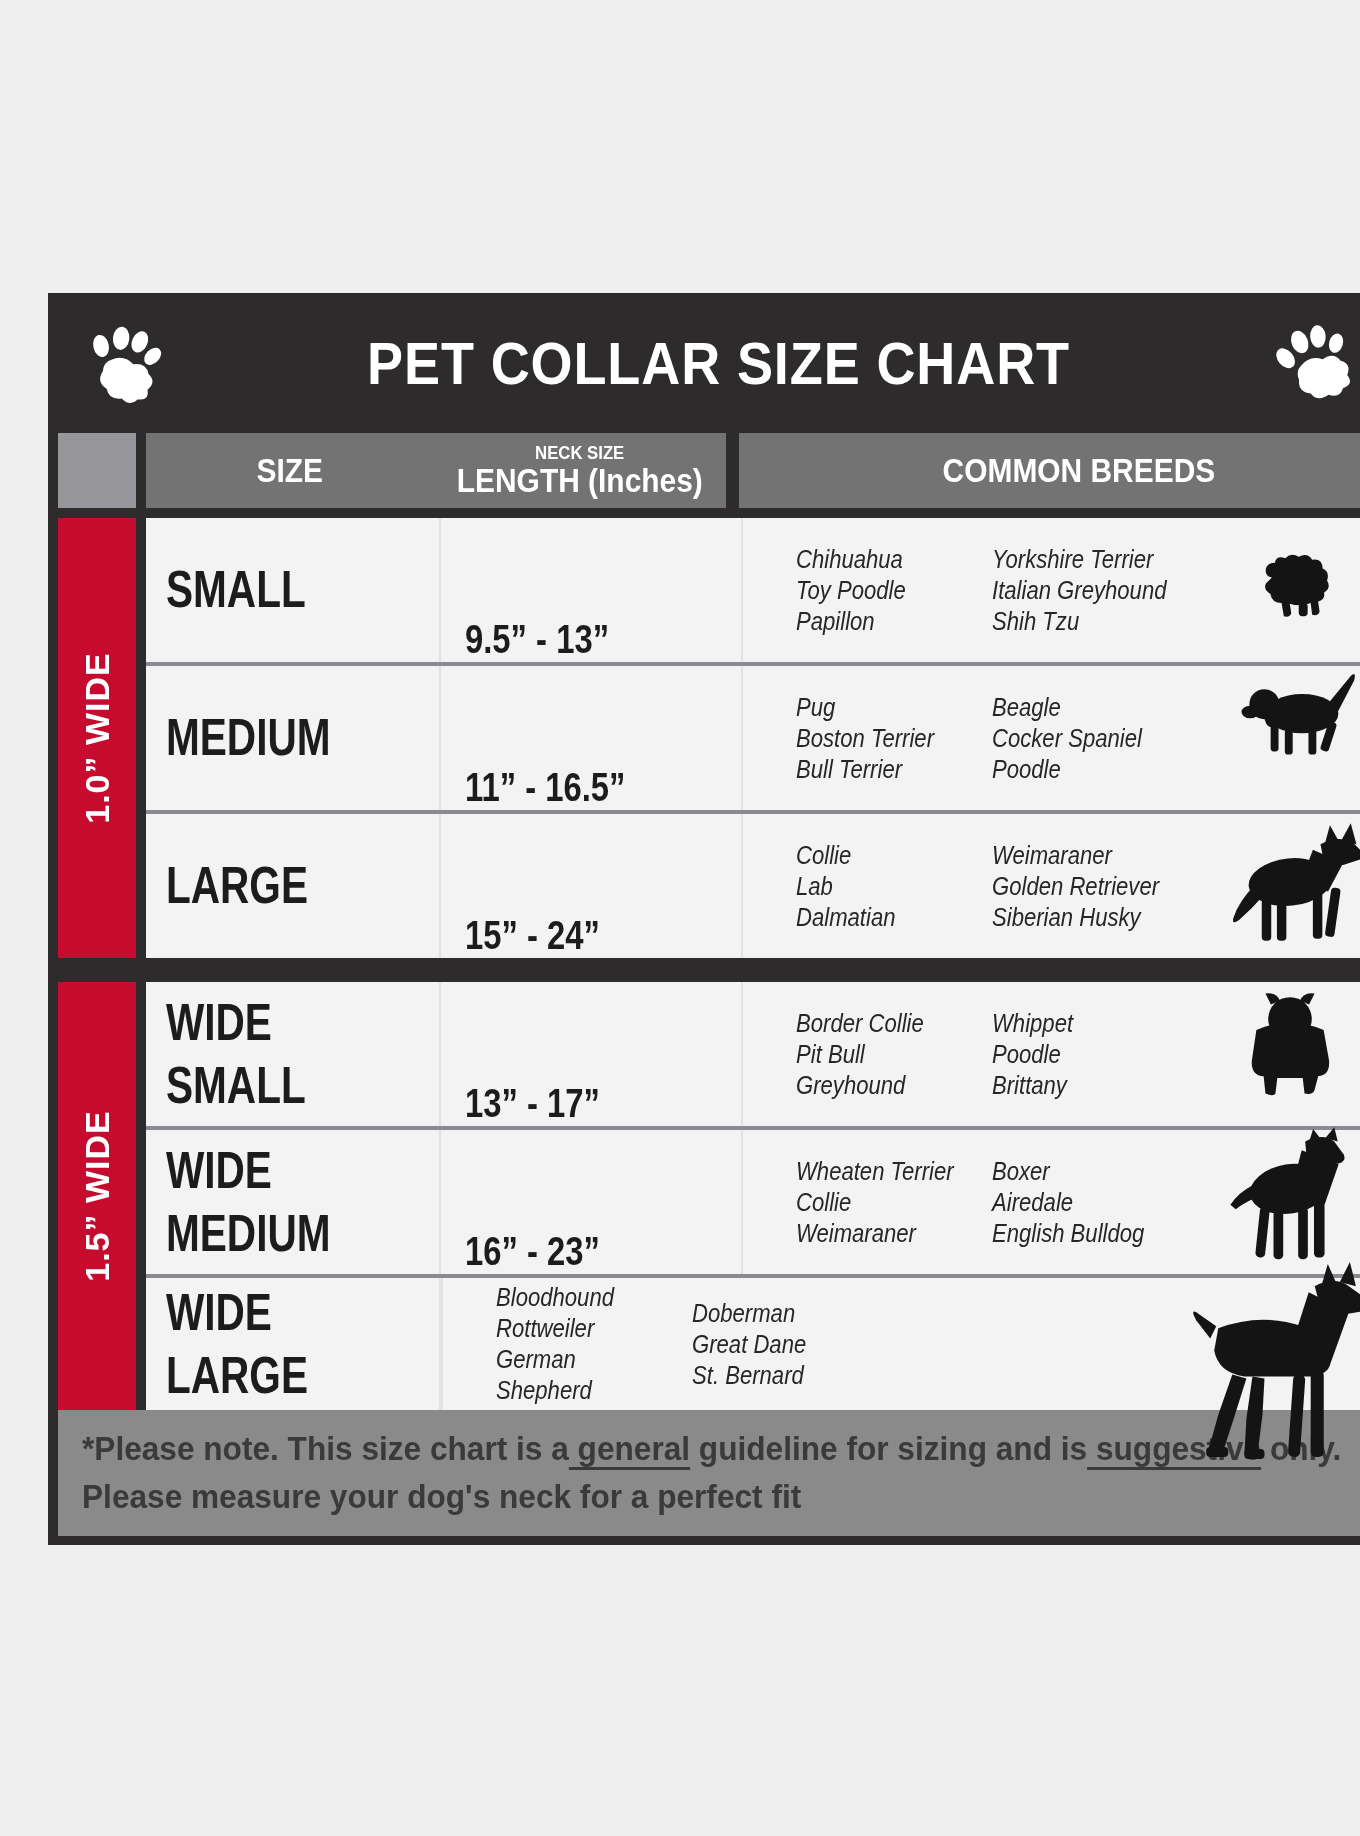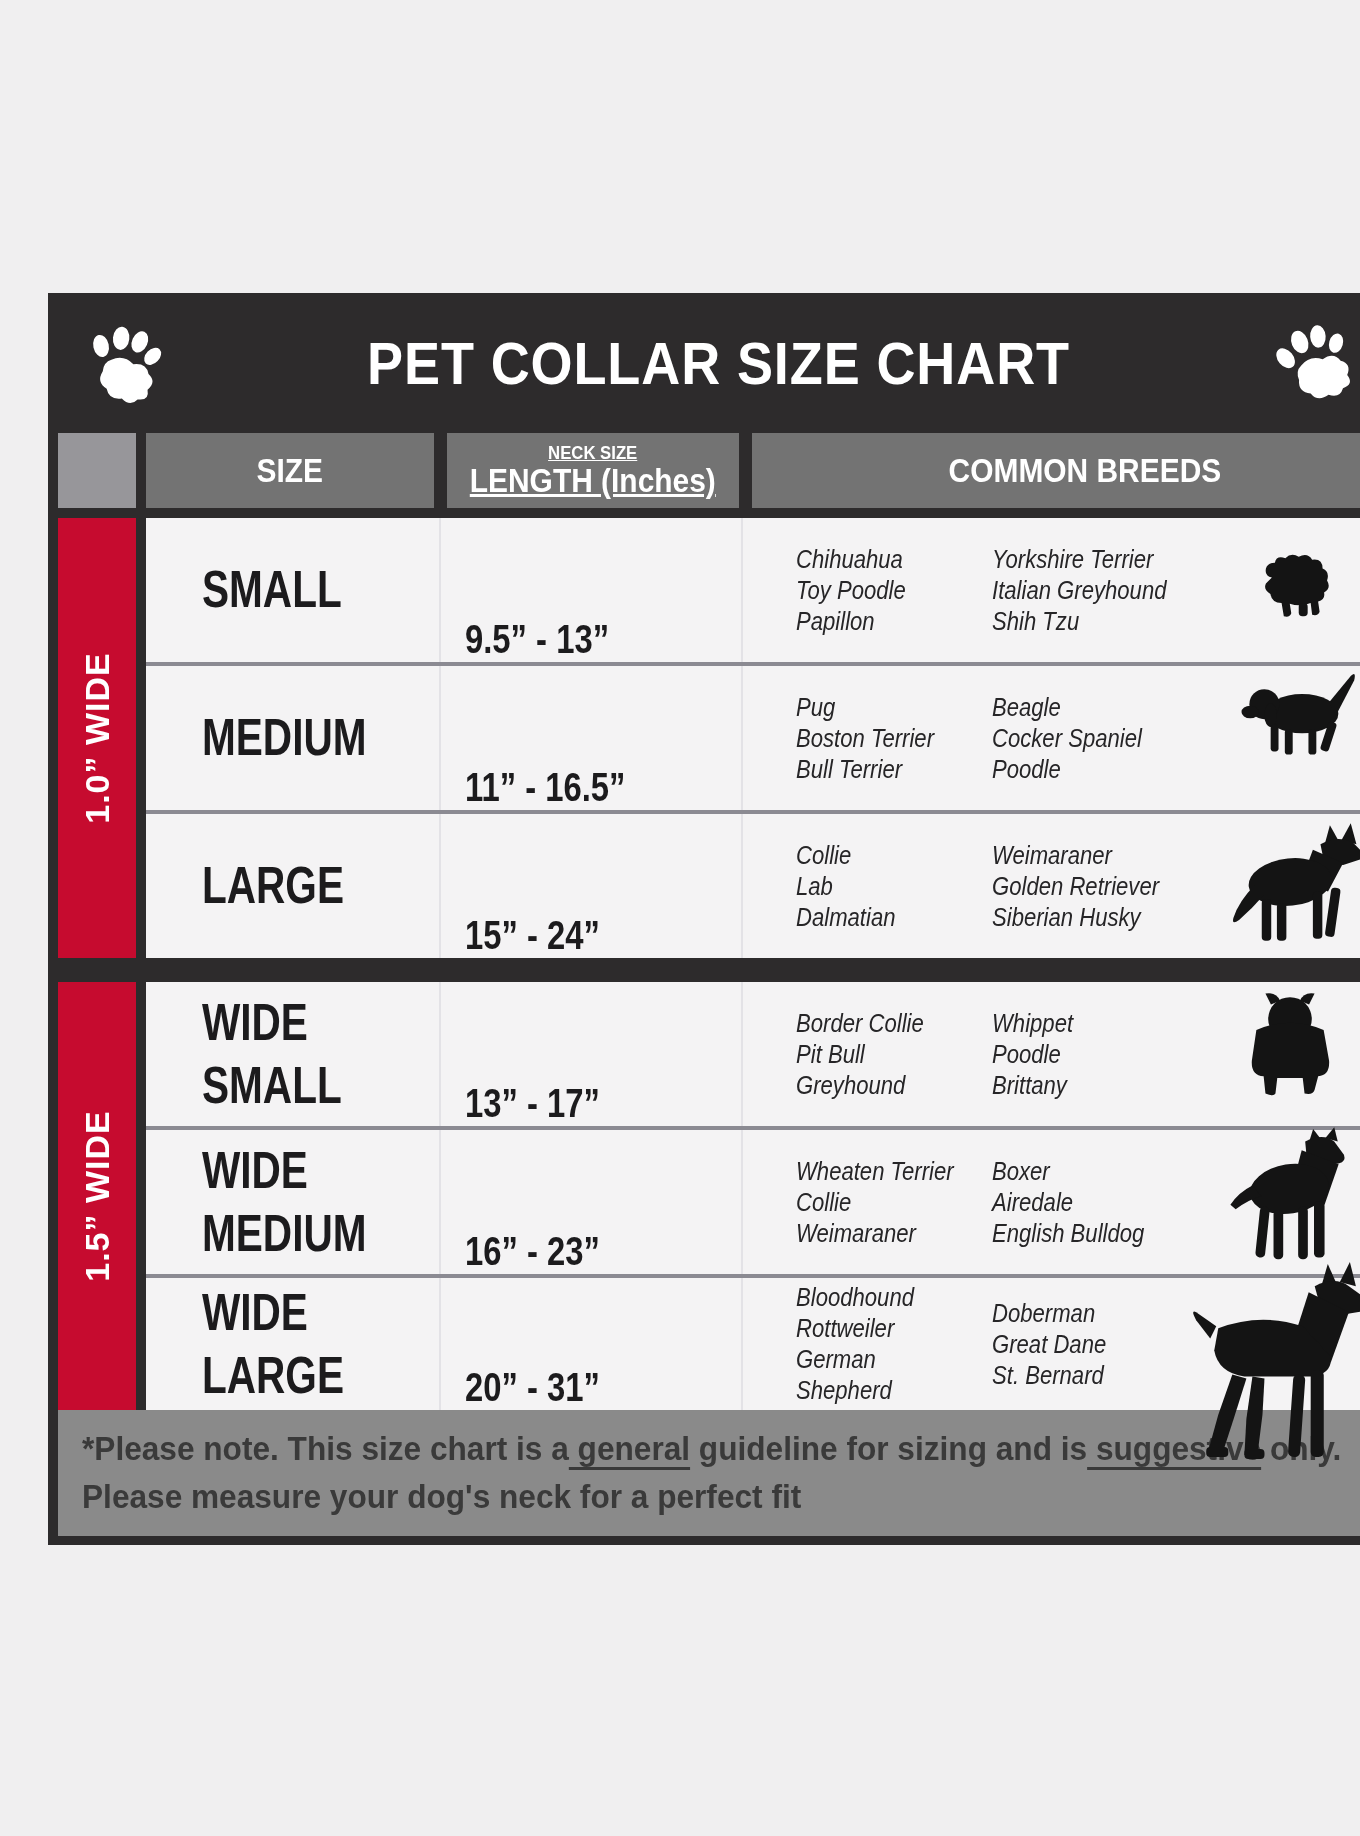--- a/index.html
+++ b/index.html
@@ -32,42 +32,42 @@
   .colheader-row{display:flex;height:75px;margin-bottom:10px;}
   .corner{width:78px;flex:none;background:#97969a;}
   .colh{
     background:#737373;color:#ffffff;font-weight:bold;
     display:flex;flex-direction:column;align-items:center;justify-content:center;
     line-height:1.05;
   }
   .colh .big{font-size:34px;transform:scaleX(0.88);white-space:nowrap;}
   .colh .small{font-size:19px;transform:scaleX(0.88);white-space:nowrap;}
   .colh.size{width:288px;margin-left:10px;}
-  .colh.length{width:292px;margin-left:13px;text-decoration:underline;}
+  .colh.length{width:292px;}
   .colh.breeds{flex:1;margin-left:13px;padding-left:40px;}
   
   .body{display:flex;}
   .side-col{width:78px;flex:none;display:flex;flex-direction:column;margin-right:10px;}
   .side-block{background:#c60b2f;position:relative;}
   .side-block.s1{height:440px;}
   .side-block.s2{height:428px;}
   .side-gap{height:24px;background:#2d2b2c;}
   .side-label{
     position:absolute;left:50%;top:50%;
     transform:translate(-50%,-50%) rotate(-90deg);
     color:#ffffff;font-weight:bold;font-size:34px;white-space:nowrap;letter-spacing:1px;
   }
   .rows{flex:1;display:flex;flex-direction:column;}
   .row{display:flex;background:#f4f3f4;position:relative;}
   .row.r144{height:144px;}
   .row.r132{height:132px;}
   .hsep{height:4px;background:#8b8a92;}
   .section-gap{height:24px;background:#2d2b2c;}
   .vsep{width:2px;background:#e3e2e6;flex:none;}
-  .size-cell{width:293px;flex:none;display:flex;align-items:center;padding-left:56px;box-sizing:border-box;}
+  .size-cell{width:293px;flex:none;display:flex;align-items:center;padding-left:20px;box-sizing:border-box;}
   .length-cell{width:300px;flex:none;display:flex;align-items:flex-end;padding-left:24px;box-sizing:border-box;}
   .breeds-cell{flex:1;position:relative;display:flex;align-items:center;padding-left:53px;box-sizing:border-box;font-style:italic;}
   .size-text{
     font-size:52px;font-weight:bold;color:#1c1b1d;line-height:1.22;
     transform:scaleX(0.78);transform-origin:left center;white-space:pre-line;
   }
   .length-text{
     font-size:40px;font-weight:bold;color:#1c1b1d;
     transform:scaleX(0.82);transform-origin:left center;white-space:nowrap;
   }
@@ -309,23 +309,20 @@
       </div>
 
       <div class="hsep"></div>
 
       <div class="row r132">
         <div class="size-cell">
           <span class="size-text">WIDE
 LARGE</span>
         </div>
         <div class="vsep"></div>
-        <div class="length-cell">
-          <span class="length-text">20” - 31”</span>
-        </div>
         <div class="vsep"></div>
         <div class="breeds-cell">
           <div class="breed-col a">Bloodhound
 Rottweiler
 German Shepherd</div>
           <div class="breed-col b">Doberman
 Great Dane
 St. Bernard</div>
           <div class="dog-icon d6">
             <svg viewBox="0 0 215 205">

